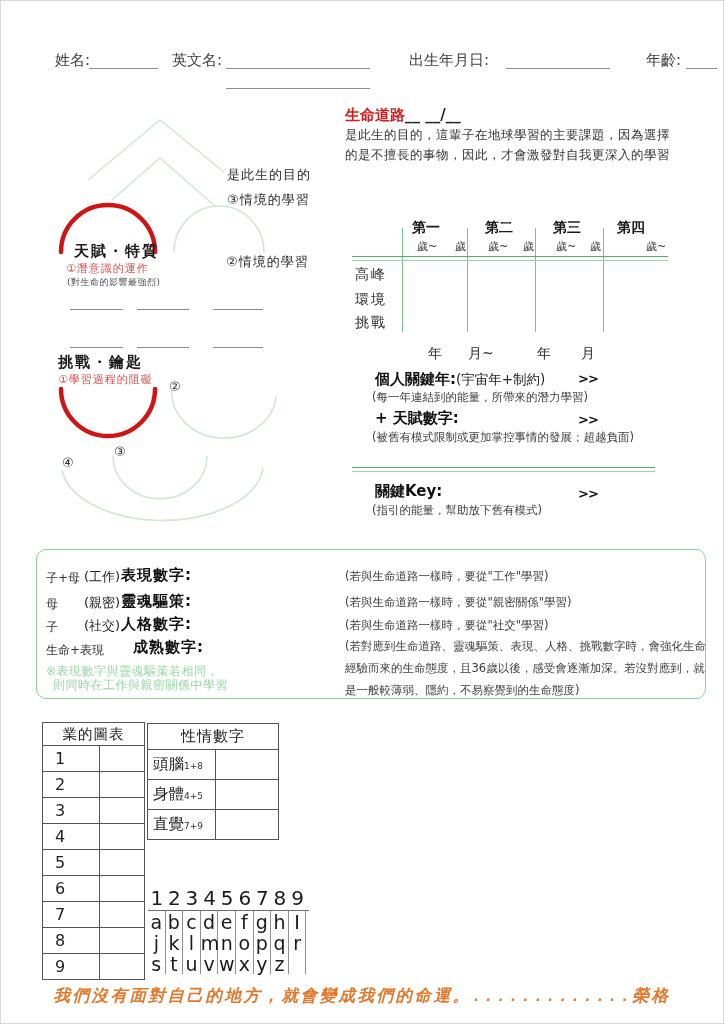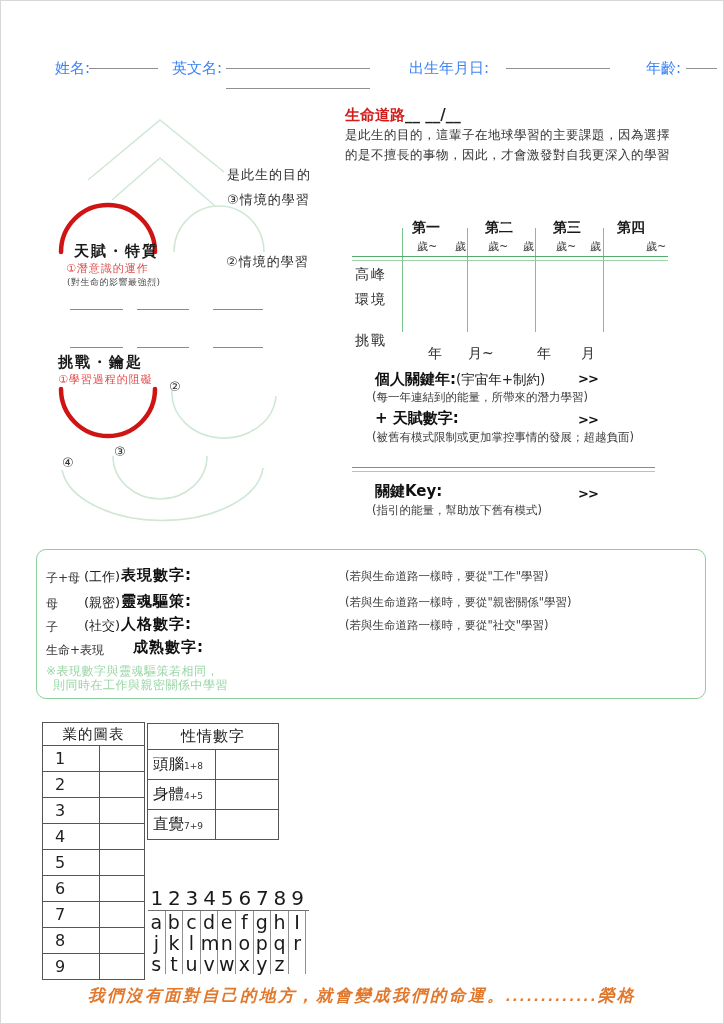--- a/index.html
+++ b/index.html
@@ -1,20 +1,20 @@
 <!DOCTYPE html>
 <html><head>
 <meta charset="utf-8">
 <style>
   html,body{margin:0;padding:0;background:#ffffff;}
   .page{position:relative;width:724px;height:1024px;background:#fff;
         font-family:"DejaVu Sans",sans-serif;color:#222;overflow:hidden;
         box-shadow:inset 0 0 0 1px #d8d8d8;}
   .abs{position:absolute;white-space:nowrap;}
-  .lbl{font-size:15px;color:#3b82f6;margin-top:8px;}
+  .lbl{font-size:15px;color:#404040;}
   .blank{position:absolute;height:0;border-top:1.5px solid #8f8f8f;}
   
   .ctx{font-size:13px;color:#2e2e2e;letter-spacing:1px;}
   .dg-title{font-size:15px;font-weight:bold;color:#1a1a1a;letter-spacing:2px;}
   .dg-sub{font-size:11px;color:#e14b4b;letter-spacing:1px;}
   .dg-note{font-size:9px;color:#4a4a4a;letter-spacing:0.5px;}
   .dash{position:absolute;height:0;border-top:1.5px solid #8a8a8a;}
   .circnum{font-size:13px;color:#333;}
   
   .lp-title-red{font-size:15px;font-weight:bold;color:#d21d1d;}
@@ -56,21 +56,21 @@
   .sub2{display:inline-block;vertical-align:-4px;font-size:8.5px;line-height:8px;text-align:center;}
   
   .lgrid{position:absolute;left:148px;top:886px;}
   .lg-nums{display:grid;grid-template-columns:repeat(9,17.6px);font-size:20px;color:#1a1a1a;}
   .lg-nums span{text-align:center;height:24px;line-height:24px;}
   .lg-line{width:161px;border-top:1.6px solid #6e6e6e;}
   .lg-letters{display:grid;grid-template-columns:repeat(9,17.6px);font-size:19px;color:#1a1a1a;}
   .lg-letters span{text-align:center;height:21px;line-height:22px;border-right:1px solid #8f8f8f;}
   
   .quote{position:absolute;left:0;right:0;top:985px;text-align:center;
-         font-family:Liberation Sans, sans-serif;font-style:italic;font-weight:bold;
+         font-family:Liberation Mono, monospace;font-style:italic;font-weight:bold;
          font-size:16.5px;color:#e2782c;letter-spacing:2.5px;}
   svg{position:absolute;left:0;top:0;pointer-events:none;}
 </style>
 </head>
 <body>
 
 <div class="page">
 
   <span class="abs lbl" style="left:55px;top:51px">姓名:</span>
   <div class="blank" style="left:89px;top:68px;width:69px"></div>
@@ -134,21 +134,21 @@
   <span class="abs age" style="left:523px;top:239px">歲</span>
   <span class="abs age" style="left:556px;top:239px">歲~</span>
   <span class="abs age" style="left:590px;top:239px">歲</span>
   <span class="abs age" style="left:646px;top:239px">歲~</span>
 
   <div class="gline dark" style="left:352px;top:256px;width:316px"></div>
   <div class="gline lite" style="left:352px;top:260px;width:316px"></div>
 
   <span class="abs rowlbl" style="left:355px;top:266px">高峰</span>
   <span class="abs rowlbl" style="left:355px;top:291px">環境</span>
-  <span class="abs rowlbl" style="left:355px;top:332px">挑戰</span>
+  <span class="abs rowlbl" style="left:355px;top:314px">挑戰</span>
 
   <span class="abs yearline" style="left:428px;top:345px">年</span>
   <span class="abs yearline" style="left:468px;top:345px">月~</span>
   <span class="abs yearline" style="left:537px;top:345px">年</span>
   <span class="abs yearline" style="left:581px;top:345px">月</span>
 
   <div class="abs" style="left:375px;top:369px">
     <span class="sec-title">個人關鍵年:</span><span class="sec-paren">(宇宙年+制約)</span>
   </div>
   <span class="abs arrows" style="left:578px;top:371px">&gt;&gt;</span>
@@ -175,20 +175,21 @@
   <span class="abs numname" style="left:121px;top:592px">靈魂驅策:</span>
   <span class="abs bnote" style="left:345px;top:595px">(若與生命道路一樣時，要從"親密關係"學習)</span>
 
   <span class="abs pref" style="left:46px;top:619px">子</span>
   <span class="abs scope" style="left:84px;top:617px">(社交)</span>
   <span class="abs numname" style="left:121px;top:615px">人格數字:</span>
   <span class="abs bnote" style="left:345px;top:618px">(若與生命道路一樣時，要從"社交"學習)</span>
 
   <span class="abs pref" style="left:46px;top:642px">生命+表現</span>
   <span class="abs numname" style="left:133px;top:638px">成熟數字:</span>
+  <span class="abs bnote wrap" style="left:345px;top:635px">(若對應到生命道路、靈魂驅策、表現、人格、挑戰數字時，會強化生命經驗而來的生命態度，且36歲以後，感受會逐漸加深。若沒對應到，就是一般較薄弱、隱約，不易察覺到的生命態度)</span>
 
   <span class="abs gfoot" style="left:46px;top:663px">※表現數字與靈魂驅策若相同，</span>
   <span class="abs gfoot" style="left:53px;top:677px">則同時在工作與親密關係中學習</span>
 
   <table class="btab karma">
     <tbody>
         <tr>
           <td class="kt" colspan="2">業的圖表</td>
         </tr>
     <tr>

